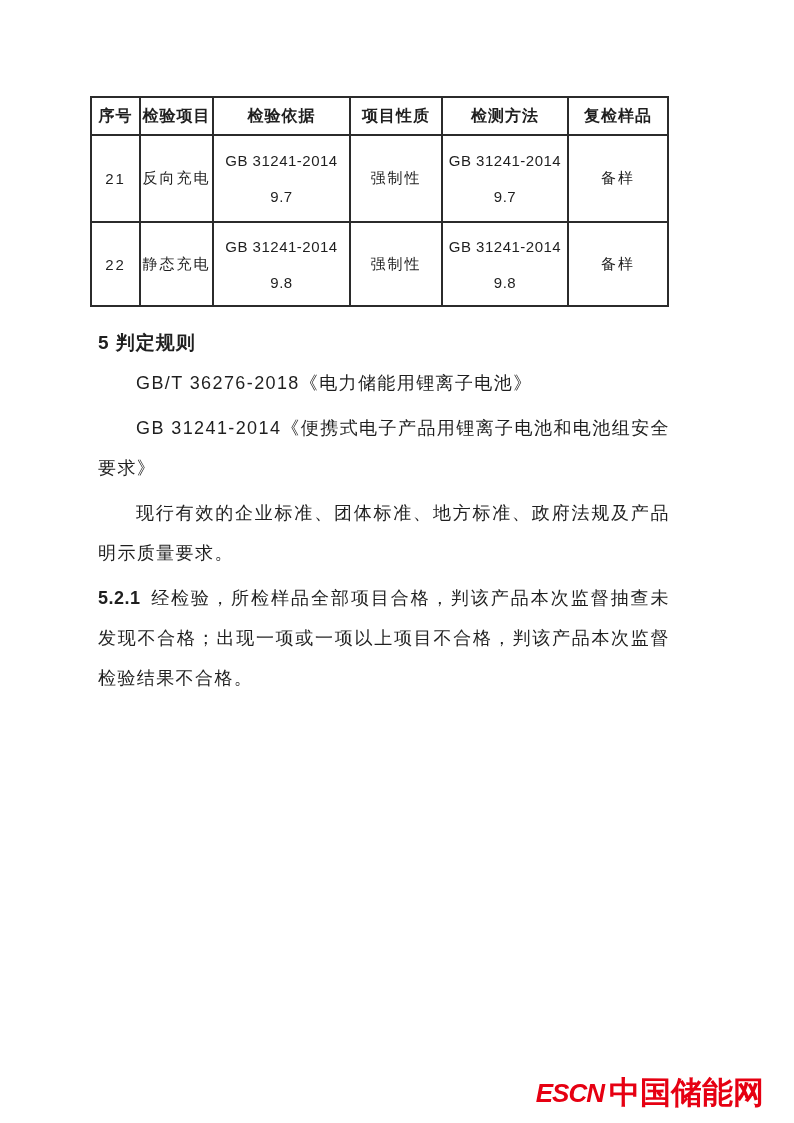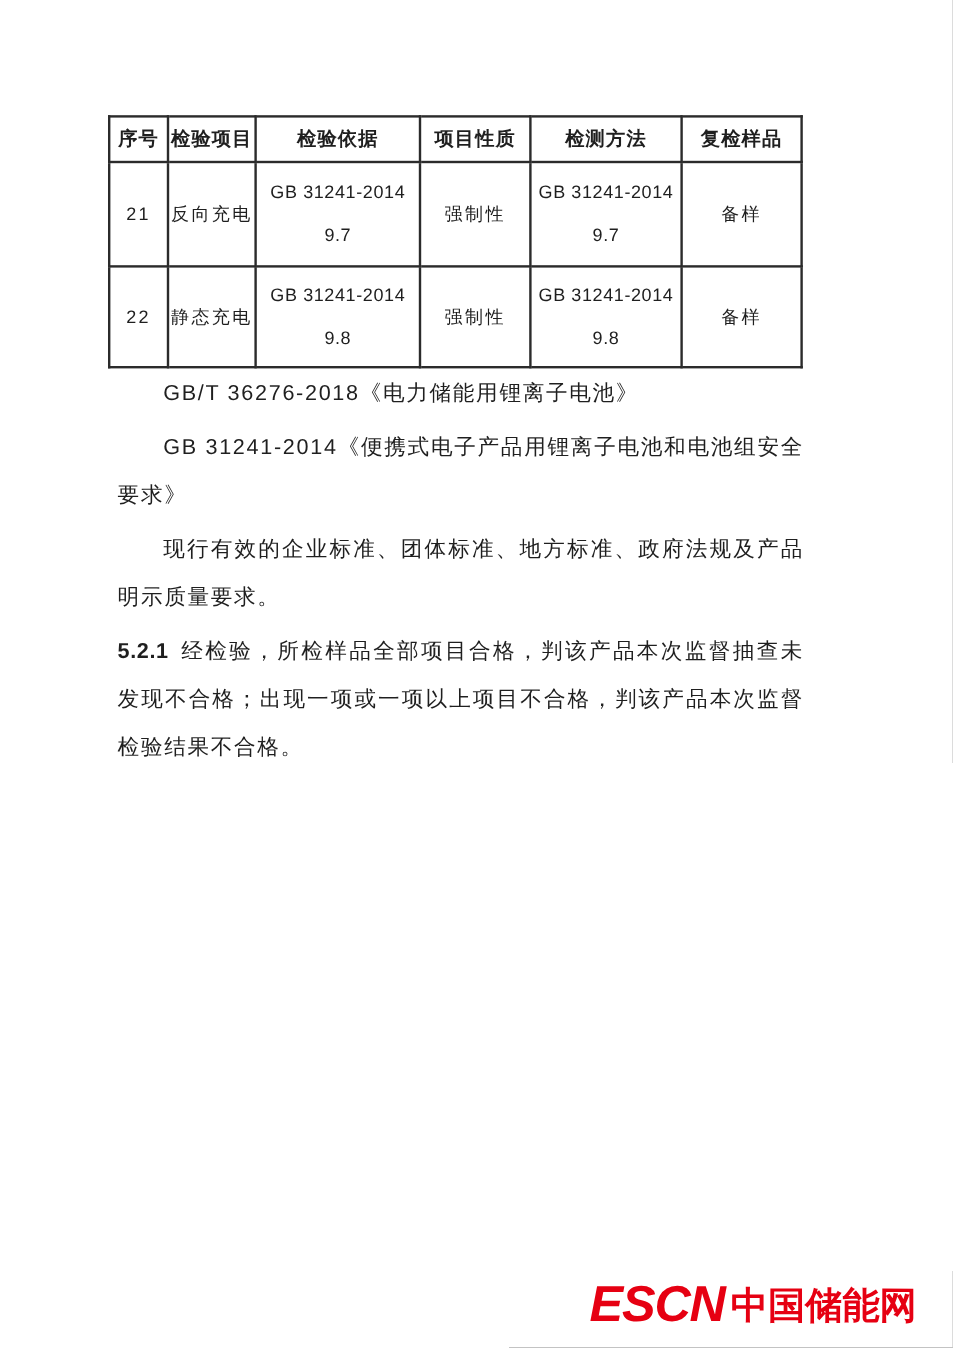--- a/index.html
+++ b/index.html
@@ -96,21 +96,21 @@
   
   .logo {
     position: absolute;
     right: 30px;
     bottom: 15px;
     display: flex;
     align-items: center;
     white-space: nowrap;
   }
   .logo-latin {
-    font-size: 42px;
+    font-size: 26px;
     font-weight: bold;
     font-style: italic;
     letter-spacing: -1px;
     line-height: 1;
   }
   .logo-cn {
     font-size: 31px;
     font-weight: bold;
     letter-spacing: 0px;
     margin-left: 5px;
@@ -175,20 +175,21 @@
             <div class="two-line">
               <span class="std">GB 31241-2014</span>
               <span class="clause">9.8</span>
             </div>
           </td>
           <td class="cell">备样</td>
         </tr>
       </tbody>
     </table>
 
+    <div class="section-h1">5 判定规则</div>
 
     <p class="para indent">GB/T 36276-2018《电力储能用锂离子电池》</p>
     <p class="para indent">GB 31241-2014《便携式电子产品用锂离子电池和电池组安全要求》</p>
     <p class="para indent">现行有效的企业标准、团体标准、地方标准、政府法规及产品明示质量要求。</p>
 
 
     <p class="para"><span class="clause-num">5.2.1</span><span>经检验，所检样品全部项目合格，判该产品本次监督抽查未发现不合格；出现一项或一项以上项目不合格，判该产品本次监督检验结果不合格。</span></p>
 
 
   </div>

